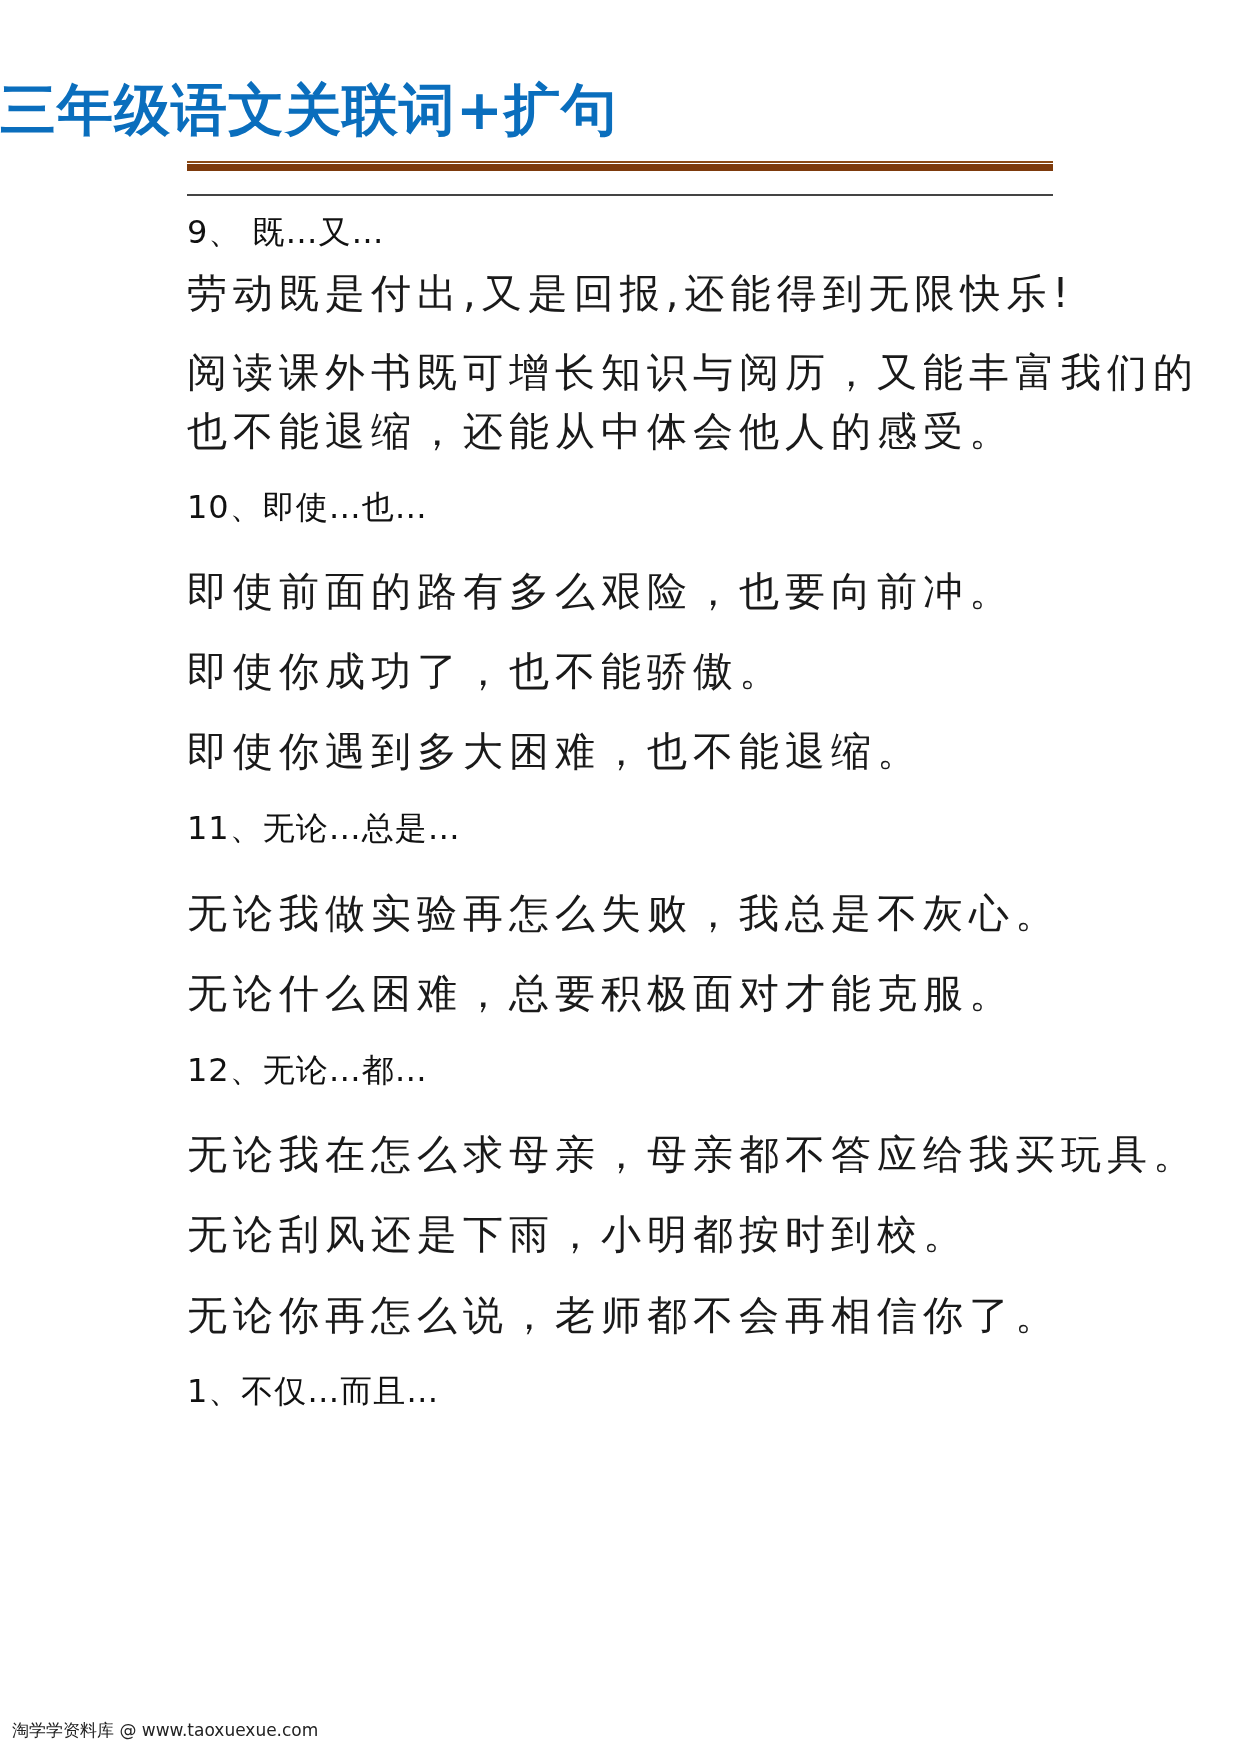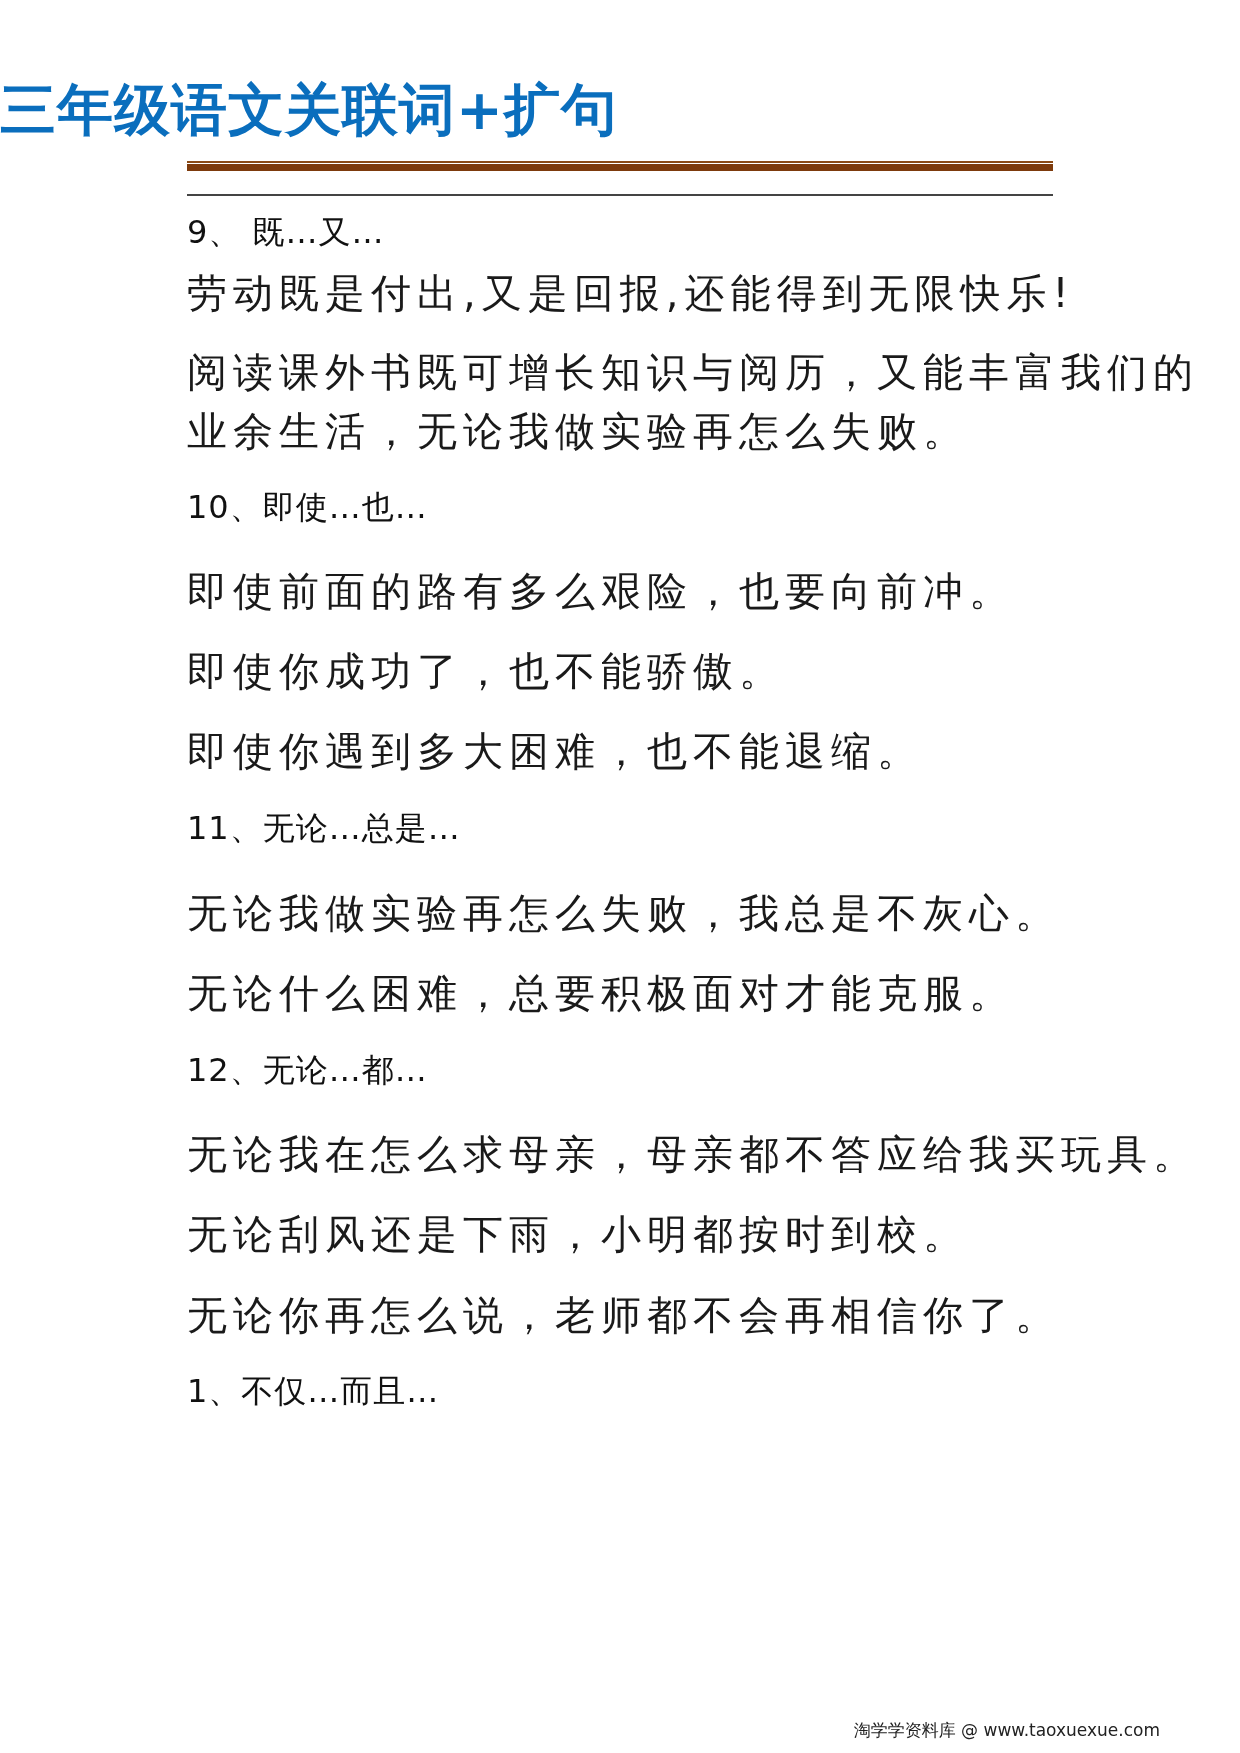--- a/index.html
+++ b/index.html
@@ -7,37 +7,37 @@
          font-family:"DejaVu Sans","Liberation Sans",sans-serif; color:#1a1a1a; }
   .title { position:absolute; left:0; width:1240px; top:82px; text-align:left;
            font-size:56px; font-weight:bold; color:#0a6ebd; letter-spacing:1px;
            line-height:1; font-family:"DejaVu Sans","Liberation Sans",sans-serif; }
   .rule-thin { position:absolute; left:187px; width:866px; top:161px; height:2px; background:#8b4a16; }
   .rule-thick { position:absolute; left:187px; width:866px; top:164px; height:7px; background:#7d3a0c; }
   .rule-grey { position:absolute; left:187px; width:866px; top:194px; height:2px; background:#444444; }
   .content { position:absolute; left:187px; top:0; width:880px; }
   .heading { position:absolute; left:0; font-size:32px; font-weight:normal; white-space:nowrap; line-height:1; color:#111; letter-spacing:1px; }
   .line { position:absolute; left:0; font-size:40px; white-space:nowrap; line-height:1; letter-spacing:6px; color:#1a1a1a; }
-  .footer { position:absolute; left:0; width:1160px; top:1722px; text-align:right;
+  .footer { position:absolute; left:12px; width:1160px; top:1722px; text-align:left;
             font-size:17px; color:#222; line-height:1; }
 </style>
 </head>
 <body>
 
 <div class="title">三年级语文关联词+扩句</div>
 <div class="rule-thin"></div>
 <div class="rule-thick"></div>
 <div class="rule-grey"></div>
 
 <div class="content">
 
   <div class="heading" style="top:216px">9、 既…又…</div>
   <div class="line" style="top:273px">劳动既是付出,又是回报,还能得到无限快乐!</div>
   <div class="line" style="top:352px">阅读课外书既可增长知识与阅历，又能丰富我们的</div>
-  <div class="line" style="top:411px">业余生活，无论我做实验再怎么失败。</div>
+  <div class="line" style="top:411px">也不能退缩，还能从中体会他人的感受。</div>
 
   <div class="heading" style="top:491px">10、即使…也…</div>
   <div class="line" style="top:571px">即使前面的路有多么艰险，也要向前冲。</div>
   <div class="line" style="top:651px">即使你成功了，也不能骄傲。</div>
   <div class="line" style="top:731px">即使你遇到多大困难，也不能退缩。</div>
 
   <div class="heading" style="top:812px">11、无论…总是…</div>
   <div class="line" style="top:893px">无论我做实验再怎么失败，我总是不灰心。</div>
   <div class="line" style="top:973px">无论什么困难，总要积极面对才能克服。</div>
 

